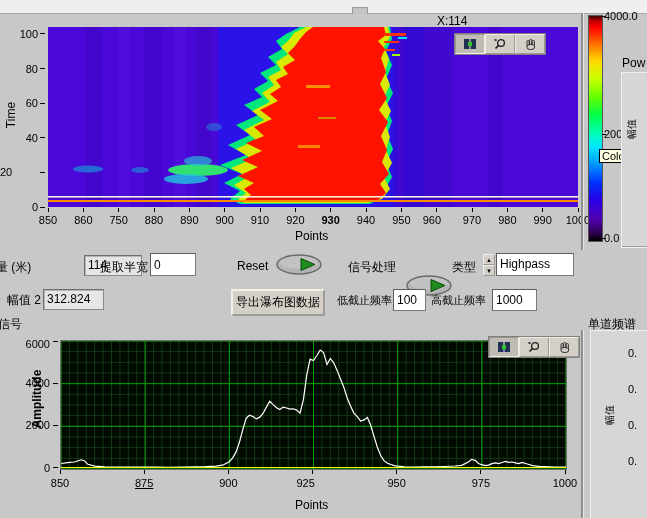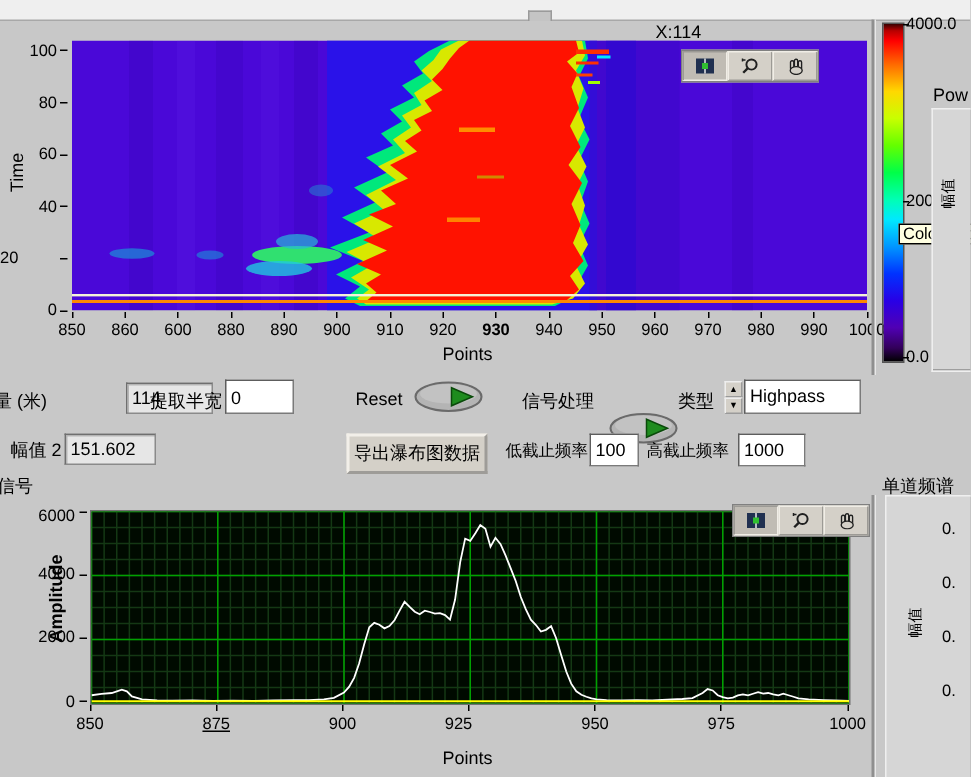--- a/index.html
+++ b/index.html
@@ -65,39 +65,39 @@
     <div class="tick-label" style="left:0;top:174px;width:38px;text-align:right;">0</div>
     <div class="tickmark" style="left:40px;top:179.5px;width:5px;height:1px;"></div>
   </div>
 
 <div class="abs" id="wf-xticks" style="left:48px;top:208px;width:530px;height:24px;">
     <div class="tickmark" style="left:-0.5px;top:0;width:1px;height:4px;"></div>
     <div class="tick-label" style="left:-14px;top:6px;width:28px;text-align:center;">850</div>
     <div class="tickmark" style="left:34.833333333333336px;top:0;width:1px;height:4px;"></div>
     <div class="tick-label" style="left:21.333333333333336px;top:6px;width:28px;text-align:center;">860</div>
     <div class="tickmark" style="left:70.16666666666667px;top:0;width:1px;height:4px;"></div>
-    <div class="tick-label" style="left:56.66666666666667px;top:6px;width:28px;text-align:center;">600</div>
+    <div class="tick-label" style="left:56.66666666666667px;top:6px;width:28px;text-align:center;">750</div>
     <div class="tickmark" style="left:105.5px;top:0;width:1px;height:4px;"></div>
     <div class="tick-label" style="left:92px;top:6px;width:28px;text-align:center;">880</div>
     <div class="tickmark" style="left:140.83333333333334px;top:0;width:1px;height:4px;"></div>
     <div class="tick-label" style="left:127.33333333333334px;top:6px;width:28px;text-align:center;">890</div>
     <div class="tickmark" style="left:176.16666666666666px;top:0;width:1px;height:4px;"></div>
     <div class="tick-label" style="left:162.66666666666666px;top:6px;width:28px;text-align:center;">900</div>
     <div class="tickmark" style="left:211.5px;top:0;width:1px;height:4px;"></div>
     <div class="tick-label" style="left:198px;top:6px;width:28px;text-align:center;">910</div>
     <div class="tickmark" style="left:246.83333333333334px;top:0;width:1px;height:4px;"></div>
     <div class="tick-label" style="left:233.33333333333334px;top:6px;width:28px;text-align:center;">920</div>
     <div class="tickmark" style="left:282.1666666666667px;top:0;width:1px;height:4px;"></div>
     <div class="tick-label" style="left:268.6666666666667px;top:6px;width:28px;text-align:center;font-weight:bold;">930</div>
     <div class="tickmark" style="left:317.5px;top:0;width:1px;height:4px;"></div>
     <div class="tick-label" style="left:304px;top:6px;width:28px;text-align:center;">940</div>
     <div class="tickmark" style="left:352.8333333333333px;top:0;width:1px;height:4px;"></div>
     <div class="tick-label" style="left:339.3333333333333px;top:6px;width:28px;text-align:center;">950</div>
     <div class="tickmark" style="left:388.16666666666663px;top:0;width:1px;height:4px;"></div>
-    <div class="tick-label" style="left:374.66666666666663px;top:6px;width:28px;text-align:center;">960</div>
+    <div class="tick-label" style="left:374.66666666666663px;top:6px;width:28px;">960</div>
     <div class="tickmark" style="left:423.5px;top:0;width:1px;height:4px;"></div>
     <div class="tick-label" style="left:410px;top:6px;width:28px;text-align:center;">970</div>
     <div class="tickmark" style="left:458.83333333333337px;top:0;width:1px;height:4px;"></div>
     <div class="tick-label" style="left:445.33333333333337px;top:6px;width:28px;text-align:center;">980</div>
     <div class="tickmark" style="left:494.1666666666667px;top:0;width:1px;height:4px;"></div>
     <div class="tick-label" style="left:480.6666666666667px;top:6px;width:28px;text-align:center;">990</div>
     <div class="tickmark" style="left:529.5px;top:0;width:1px;height:4px;"></div>
     <div class="tick-label" style="left:516px;top:6px;width:28px;text-align:center;">1000</div>
   </div>
 <div class="abs lv-label" style="left:295px;top:229px;font-size:12px;">Points</div>
@@ -206,21 +206,21 @@
     </svg>
 </div>
 <div class="abs lv-label" style="left:452px;top:259px;">类型</div>
 <div class="abs spin" style="left:483px;top:254px;">
   <div>▲</div>
   <div>▼</div>
 </div>
 <div class="abs lv-input" style="left:496px;top:253px;width:78px;height:23px;line-height:19px;">Highpass</div>
 
 <div class="abs lv-label" style="left:7px;top:292px;">幅值 2</div>
-<div class="abs lv-ind" style="left:43px;top:289px;width:53px;height:15px;">151.602</div>
+<div class="abs lv-ind" style="left:43px;top:289px;width:53px;height:15px;">312.824</div>
 <div class="abs lv-button" style="left:231px;top:289px;width:90px;height:23px;">导出瀑布图数据</div>
 <div class="abs lv-label" style="left:337px;top:293px;font-size:11px;">低截止频率</div>
 <input class="abs lv-input" style="left: 393px; top: 289px; width: 33px; height: 22px;" value="100">
 <div class="abs lv-label" style="left:431px;top:293px;font-size:11px;">高截止频率</div>
 <input class="abs lv-input" style="left: 492px; top: 289px; width: 45px; height: 22px;" value="1000">
 
 <div class="abs lv-label" style="left:0;top:316px;width:30px;overflow:hidden;"><span style="margin-left:-2px;">信号</span></div>
 <div class="abs lv-label" style="left:588px;top:316px;width:59px;overflow:hidden;">单道频谱</div>
 
 <div class="abs rot lv-label" style="left:8px;top:392px;font-size:12px;font-weight:bold;">Amplitude</div>

